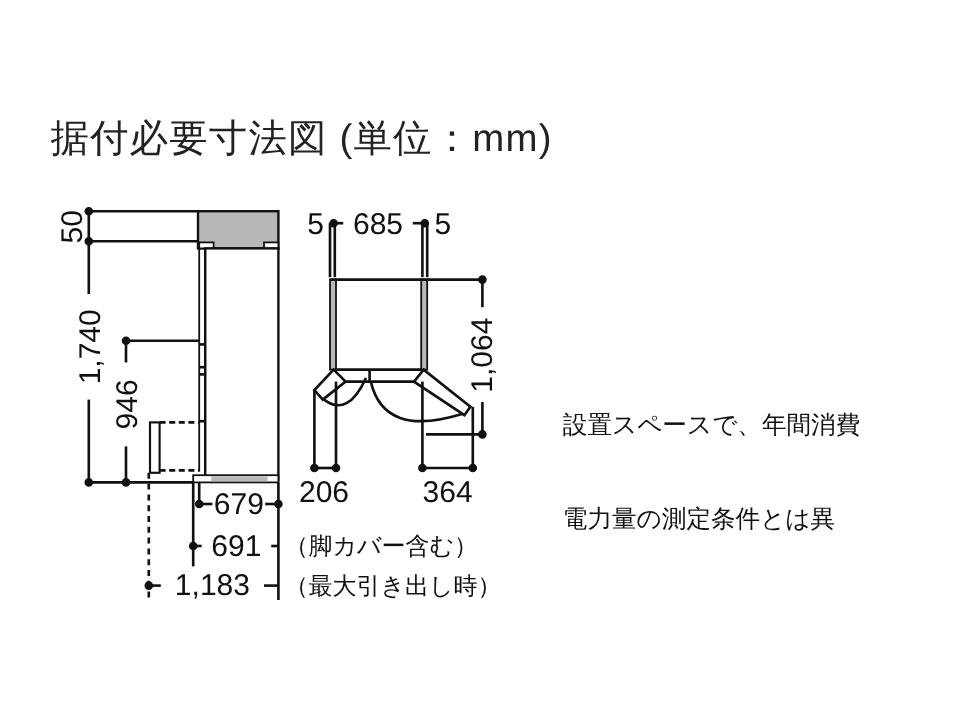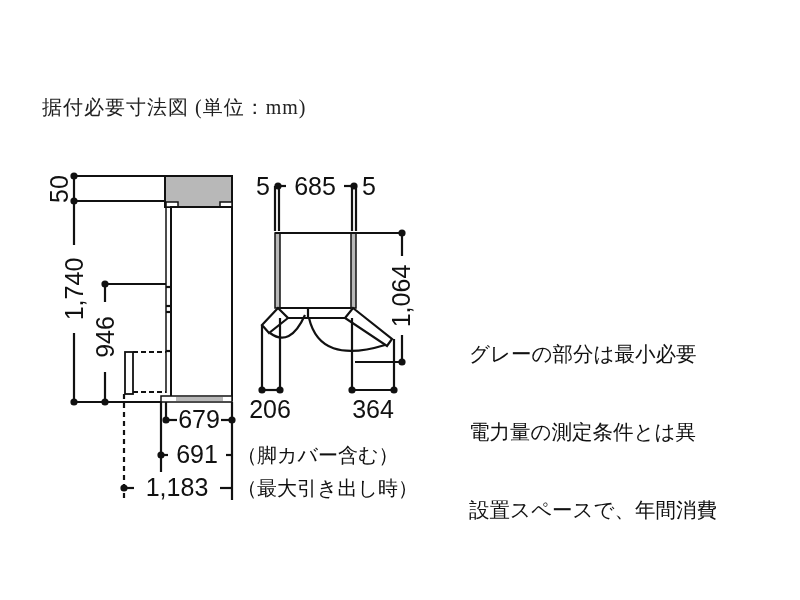--- a/index.html
+++ b/index.html
@@ -1,19 +1,19 @@
 <!DOCTYPE html>
 <html><head>
   <meta charset="utf-8">
   <style>
     html, body { margin: 0; padding: 0; background: #ffffff; }
     body { width: 800px; height: 600px; position: relative; overflow: hidden;
            font-family: "DejaVu Sans", sans-serif; color: #111; }
-    .title { position: absolute; left: 42px; top: 94px; font-size: 20px; letter-spacing: 1px;
-             font-family: Liberation Serif, serif; color: #222; }
+    .title { position: absolute; left: 42px; top: 94px; font-size: 32px; letter-spacing: 1px;
+             font-family: Liberation Sans, sans-serif; color: #222; }
     svg { position: absolute; left: 0; top: 0; }
     .dimtxt { font-family: "Liberation Sans", sans-serif; font-size: 25px; fill: #111; }
     .jptxt { font-family: "DejaVu Sans", sans-serif; font-size: 20px; fill: #111; }
     .note { position: absolute; left: 469px; top: 289px; font-size: 20.5px; line-height: 26px;
             font-family: "DejaVu Sans", sans-serif; color: #111; white-space: pre; }
     .note div { height: 26px; }
   </style>
 </head>
 <body>
 
@@ -133,19 +133,18 @@
 
   <text class="dimtxt" x="263" y="195" text-anchor="middle">5</text>
   <text class="dimtxt" x="315" y="195" text-anchor="middle">685</text>
   <text class="dimtxt" x="369" y="195" text-anchor="middle">5</text>
   <text class="dimtxt" transform="translate(410,296) rotate(-90)" text-anchor="middle">1,064</text>
   <text class="dimtxt" x="270" y="418" text-anchor="middle">206</text>
   <text class="dimtxt" x="373" y="418" text-anchor="middle">364</text>
 </svg>
 
 <div class="note">
-  <div>グレーの部分は最小必要</div>
+  <div>設置スペースで、年間消費</div>
   <div>電力量の測定条件とは異</div>
-  <div>設置スペースで、年間消費</div>
   
   
   
 </div>
 
 </body></html>

